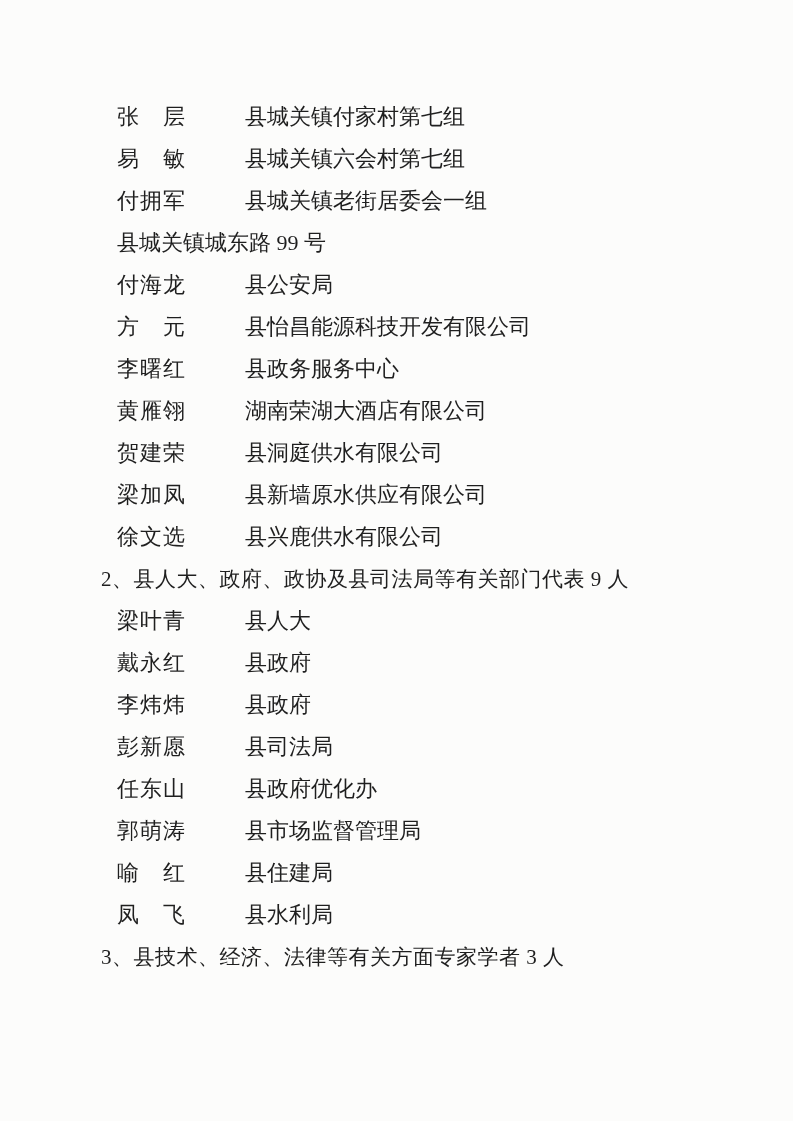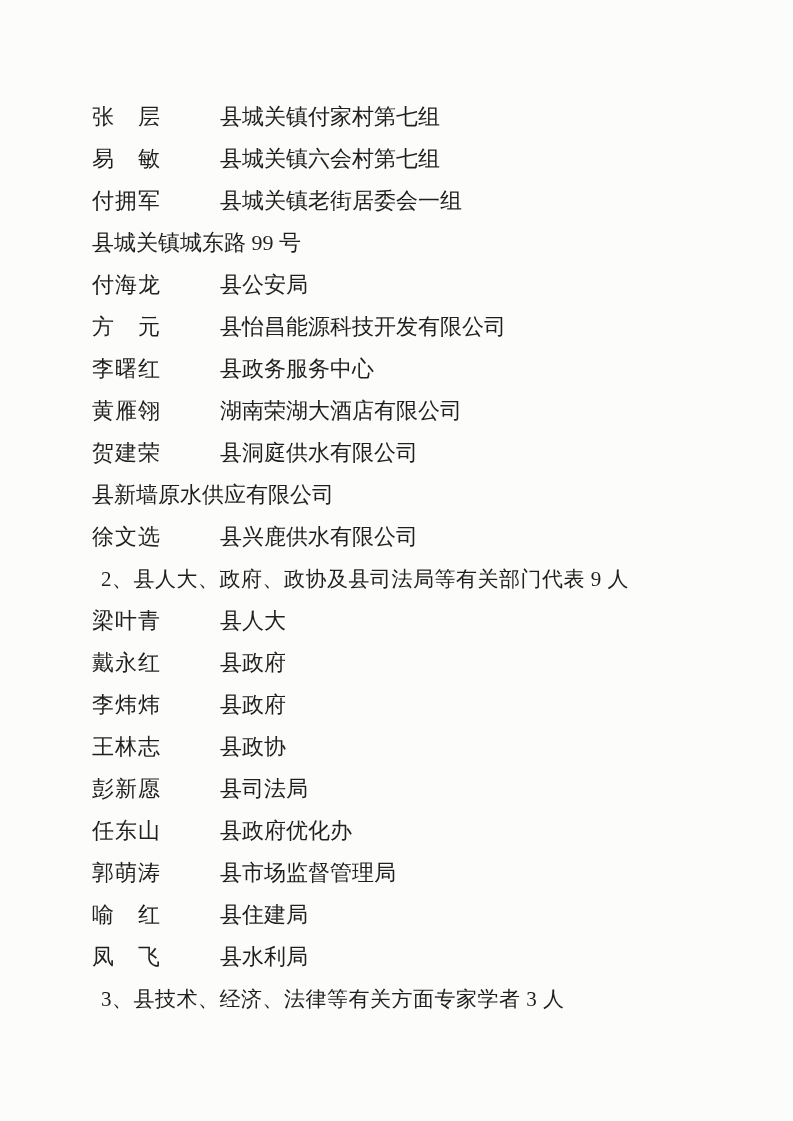--- a/index.html
+++ b/index.html
@@ -19,21 +19,21 @@
   .content {
     position: absolute;
     top: 96px;
     left: 0;
     width: 100%;
   }
   .row {
     height: 42px;
     display: flex;
     align-items: center;
-    padding-left: 92px;
+    padding-left: 117px;
     font-size: 22px;
     white-space: nowrap;
   }
   .row .name {
     flex: 0 0 auto;
     width: 128px;
     letter-spacing: 1px;
   }
   .row .unit {
     flex: 0 0 auto;
@@ -83,44 +83,41 @@
     </div>
     <div class="row">
       <span class="name">黄雁翎</span>
       <span class="unit">湖南荣湖大酒店有限公司</span>
     </div>
     <div class="row">
       <span class="name">贺建荣</span>
       <span class="unit">县洞庭供水有限公司</span>
     </div>
     <div class="row">
+      <span class="name">梁加凤</span>
       <span class="unit">县新墙原水供应有限公司</span>
     </div>
     <div class="row">
       <span class="name">徐文选</span>
       <span class="unit">县兴鹿供水有限公司</span>
     </div>
 
     <div class="heading">2、县人大、政府、政协及县司法局等有关部门代表 9 人</div>
 
     <div class="row">
       <span class="name">梁叶青</span>
       <span class="unit">县人大</span>
     </div>
     <div class="row">
       <span class="name">戴永红</span>
       <span class="unit">县政府</span>
     </div>
     <div class="row">
       <span class="name">李炜炜</span>
       <span class="unit">县政府</span>
-    </div>
-    <div class="row">
-      <span class="name">王林志</span>
-      <span class="unit">县政协</span>
     </div>
     <div class="row">
       <span class="name">彭新愿</span>
       <span class="unit">县司法局</span>
     </div>
     <div class="row">
       <span class="name">任东山</span>
       <span class="unit">县政府优化办</span>
     </div>
     <div class="row">

